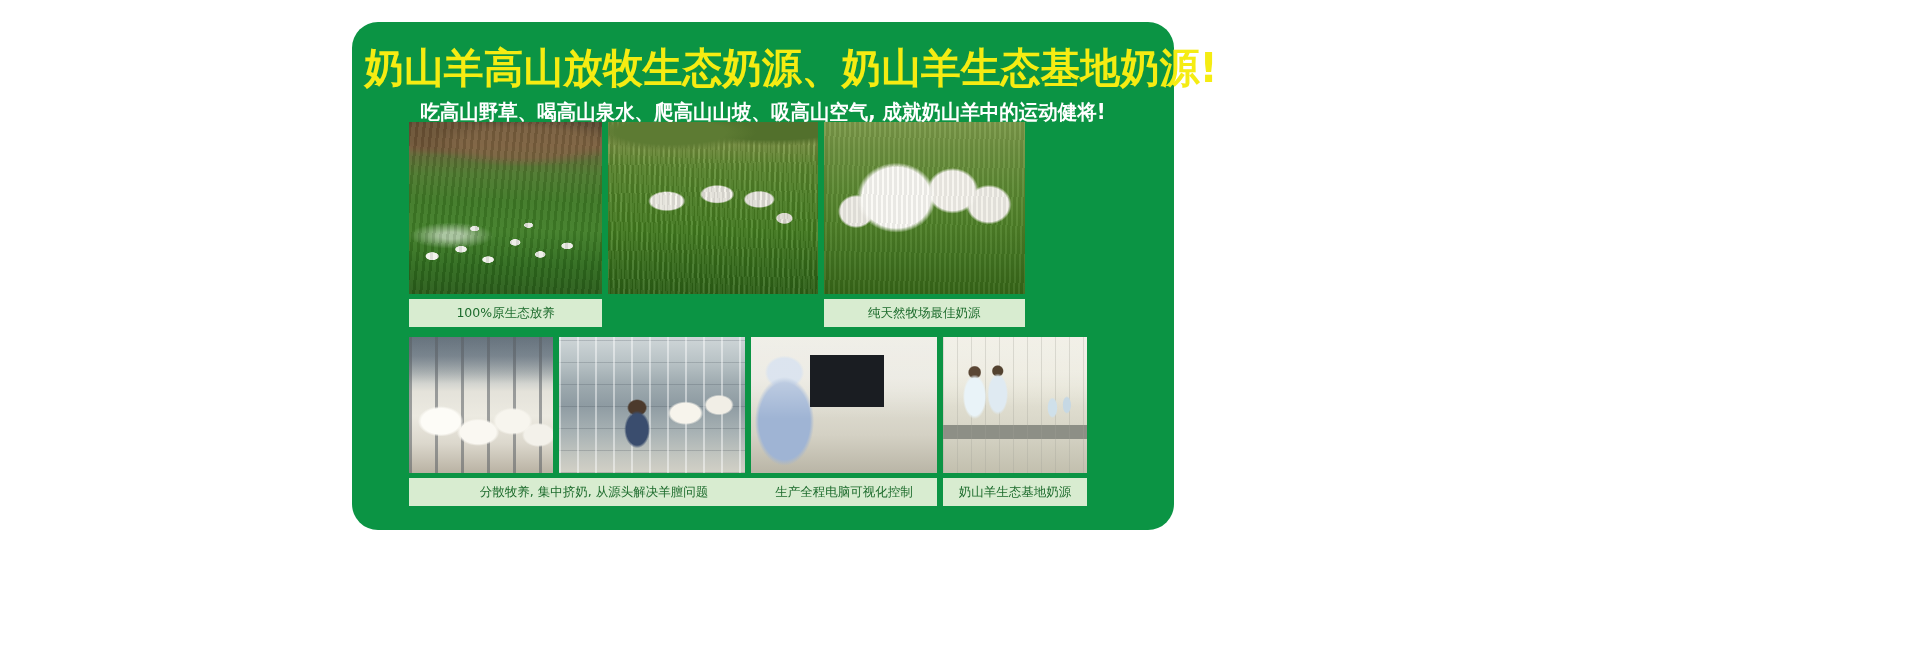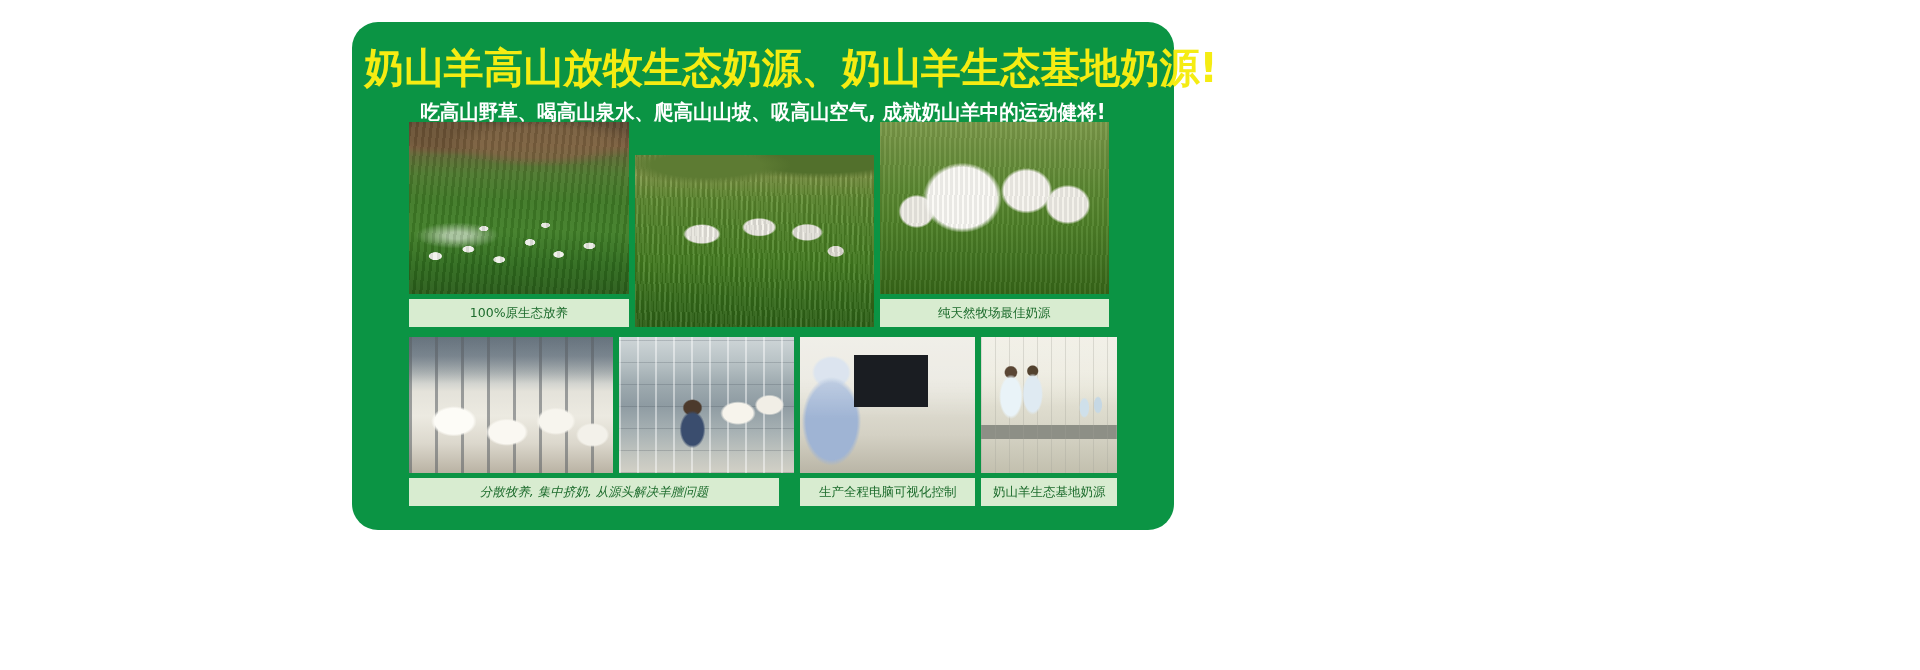--- a/index.html
+++ b/index.html
@@ -67,21 +67,21 @@
     transform: scaleX(0.95);
   }
 
   
   .grid {
     position: absolute;
     display: flex;
     gap: 6px;
   }
 
-  #grid-top { left: 57px; top: 100px; width: 700px; align-items: flex-end; }
+  #grid-top { left: 57px; top: 100px; width: 616px; }
   #grid-bottom { left: 57px; top: 315px; width: 708px; }
 
   .cell { display: flex; flex-direction: column; }
 
   .photo {
     position: relative;
     overflow: hidden;
     background: #4a7a34;
     border: 0;
   }
@@ -101,21 +101,21 @@
 
   
   #cell-1 { width: 234px; }
   #cell-1 .photo { height: 172px; }
   #cell-2 { width: 254px; }
   #cell-2 .photo { height: 172px; }
   #cell-3 { width: 244px; }
   #cell-3 .photo { height: 172px; }
 
   
-  #cell-4 { width: 204px; font-style: italic; }
+  #cell-4 { width: 144px; }
   #cell-4 .photo { height: 136px; }
   #cell-5 { width: 186px; }
   #cell-5 .photo { height: 136px; }
   #cell-6 { width: 186px; border-radius: 25px; }
   #cell-6 .photo { height: 136px; }
   #cell-7 { width: 144px; }
   #cell-7 .photo { height: 136px; }
 
   
   #cap-4 { width: 370px; }

